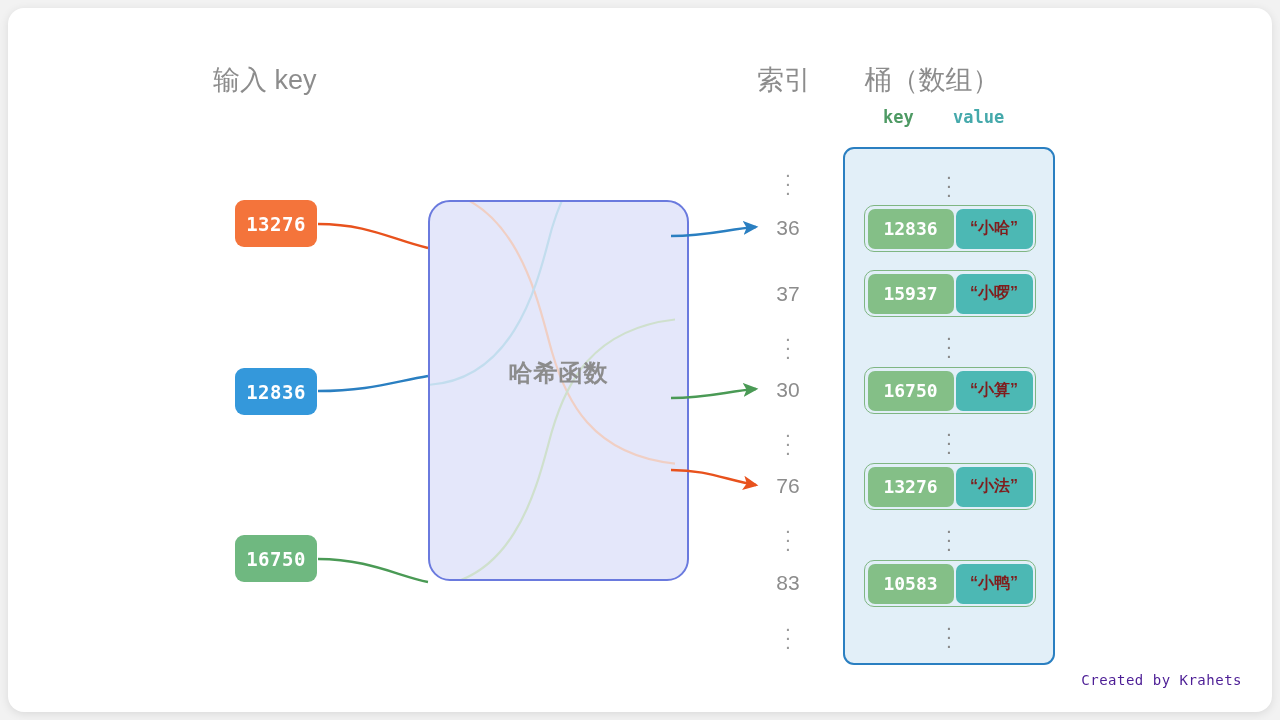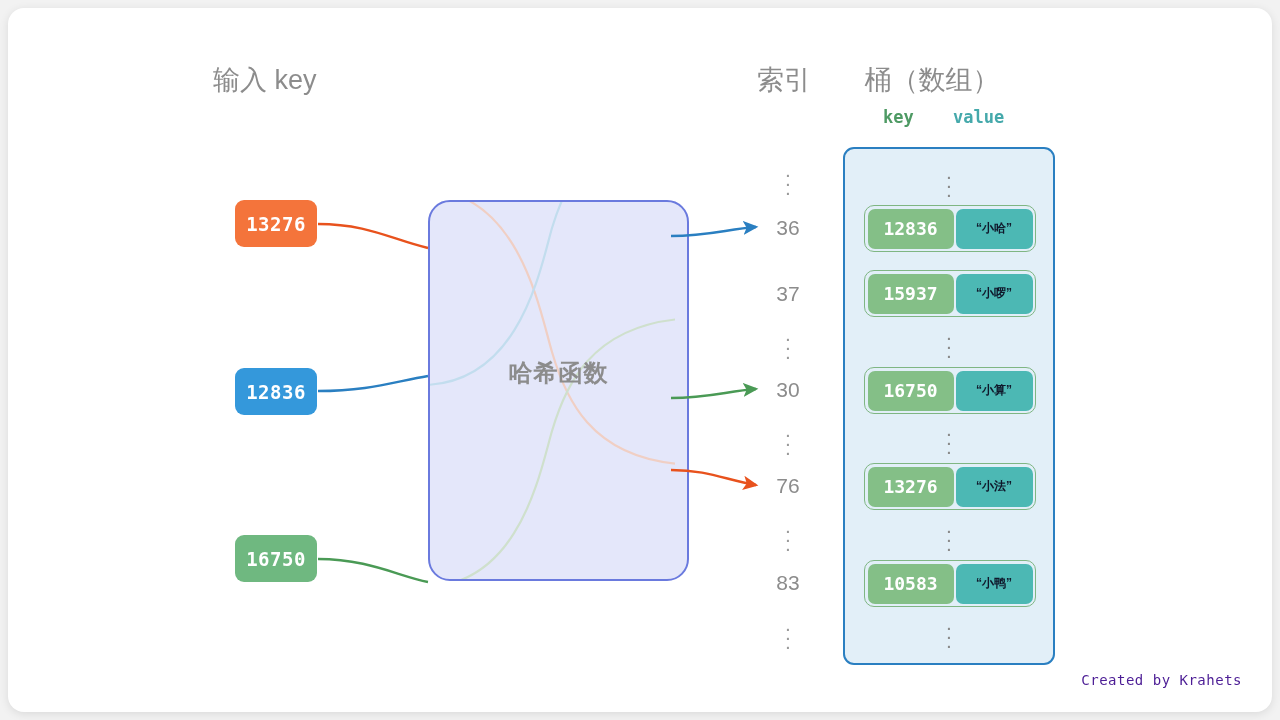--- a/index.html
+++ b/index.html
@@ -176,22 +176,22 @@
     box-sizing: border-box;
   }
   .pair-val {
     flex: 1;
     height: 100%;
     background: #4cb8b4;
     border-radius: 7px;
     display: flex;
     align-items: center;
     justify-content: center;
-    color: #0f172a;
-    font-size: 12px;
+    color: #7f1d1d;
+    font-size: 16px;
     font-weight: 700;
     box-sizing: border-box;
   }
 
   
   #footer {
     position: absolute;
     right: 30px;
     bottom: 24px;
     color: #4c1d95;

